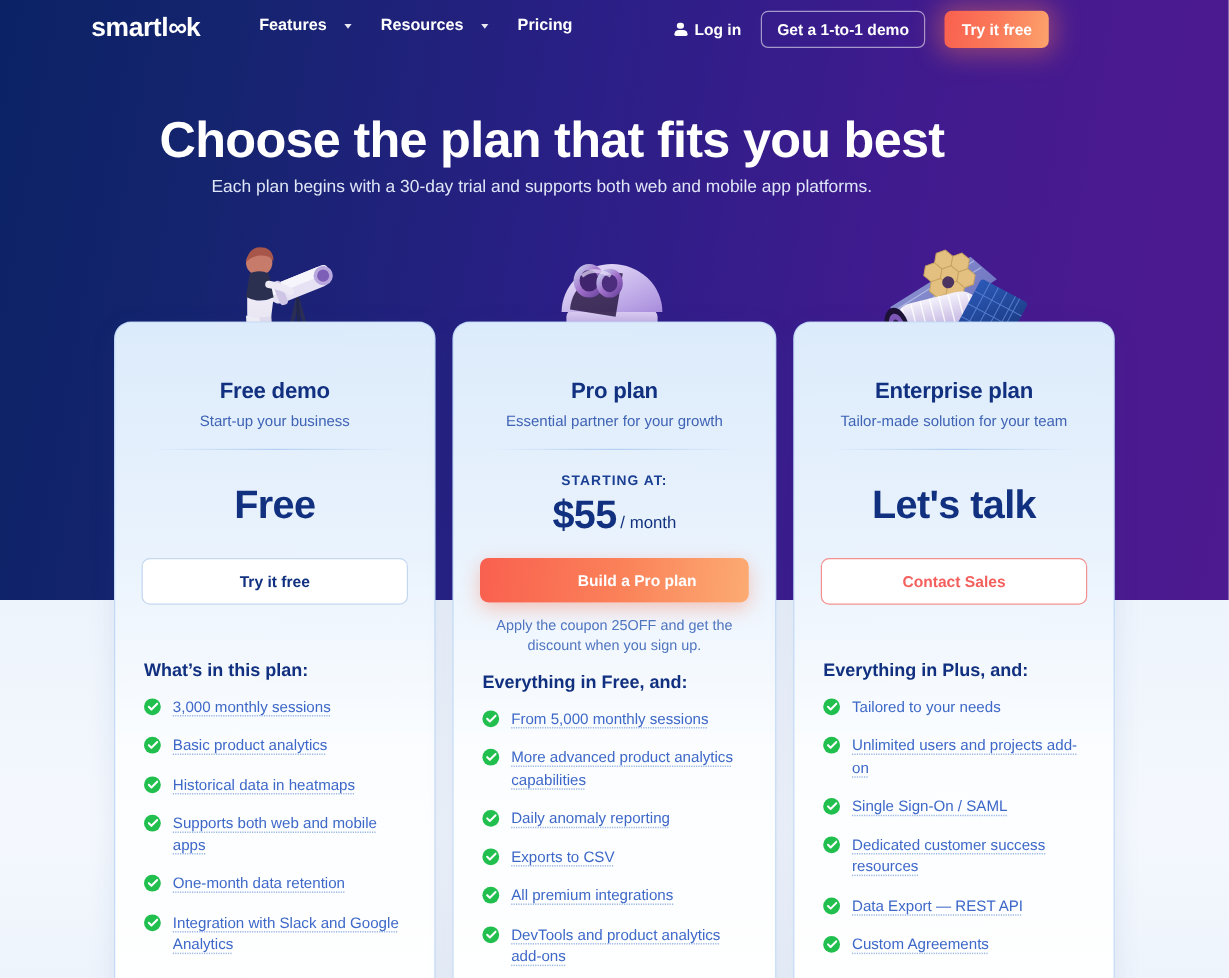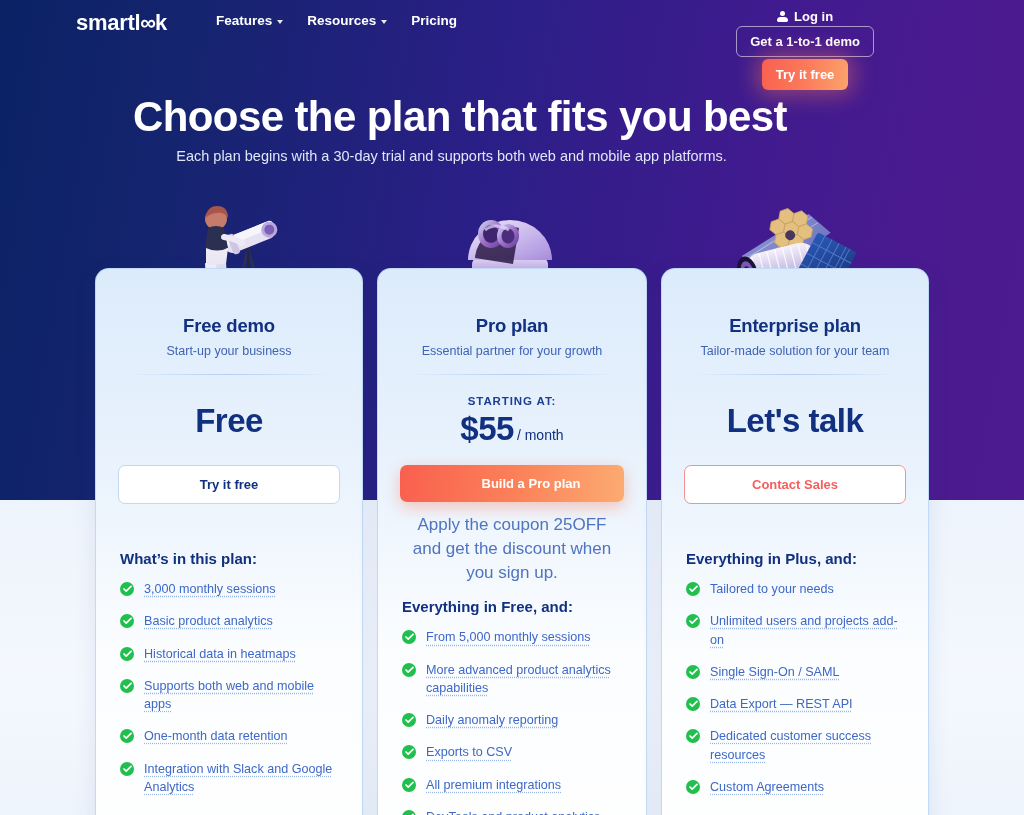--- a/index.html
+++ b/index.html
@@ -73,40 +73,39 @@
     gap: 24px;
     align-items: center;
   }
   .nav-link {
     color: #ffffff;
     font-size: 13.5px;
     font-weight: 600;
     text-decoration: none;
     display: flex;
     align-items: center;
-    gap: 5px;
+    gap: 15px;
     cursor: pointer;
   }
   .caret {
     display: inline-block;
     width: 0; height: 0;
     border-left: 3.5px solid transparent;
     border-right: 3.5px solid transparent;
     border-top: 4px solid #ffffff;
     opacity: 0.9;
     margin-top: 2px;
   }
   .nav-right {
     position: absolute;
     right: 18px;
     top: 9px;
     display: flex;
     align-items: center;
-    gap: 2px;
-    flex-direction: column;
+    gap: 16px;
   }
   .login {
     color: #ffffff;
     font-size: 13px;
     font-weight: 600;
     display: flex;
     align-items: center;
     gap: 6px;
     cursor: pointer;
   }
@@ -304,21 +303,21 @@
     background: #ffffff;
     border: 1.3px solid #f49190;
     color: #f4605d;
   }
 
   .coupon {
     margin-top: 11px;
     padding: 0 24px;
     text-align: center;
     color: #4f74c0;
-    font-size: 17px;
+    font-size: 12px;
     line-height: 1.42;
   }
 
   .features {
     padding: 0 24px;
   }
   .features-title {
     color: #11307f;
     font-size: 15px;
     font-weight: 700;
@@ -708,35 +707,35 @@
               </svg>
             </span>
           <span class="feat-text">Single Sign-On / SAML</span>
         </li>
         <li class="feat">
           <span class="check">
               <svg width="9" height="8" viewBox="0 0 9 8">
                 <path d="M1 4 L3.2 6.2 L8 1.4" stroke="#ffffff" stroke-width="1.7" fill="none" stroke-linecap="round" stroke-linejoin="round"></path>
               </svg>
             </span>
+          <span class="feat-text">Dedicated customer success resources</span>
+        </li>
+        <li class="feat">
+          <span class="check">
+              <svg width="9" height="8" viewBox="0 0 9 8">
+                <path d="M1 4 L3.2 6.2 L8 1.4" stroke="#ffffff" stroke-width="1.7" fill="none" stroke-linecap="round" stroke-linejoin="round"></path>
+              </svg>
+            </span>
           <span class="feat-text">Data Export — REST API</span>
         </li>
         <li class="feat">
           <span class="check">
               <svg width="9" height="8" viewBox="0 0 9 8">
                 <path d="M1 4 L3.2 6.2 L8 1.4" stroke="#ffffff" stroke-width="1.7" fill="none" stroke-linecap="round" stroke-linejoin="round"></path>
               </svg>
             </span>
-          <span class="feat-text">Dedicated customer success resources</span>
-        </li>
-        <li class="feat">
-          <span class="check">
-              <svg width="9" height="8" viewBox="0 0 9 8">
-                <path d="M1 4 L3.2 6.2 L8 1.4" stroke="#ffffff" stroke-width="1.7" fill="none" stroke-linecap="round" stroke-linejoin="round"></path>
-              </svg>
-            </span>
           <span class="feat-text">Custom Agreements</span>
         </li>
       </ul>
     </div>
   </div>
 
 </div>
 
 </body></html>

